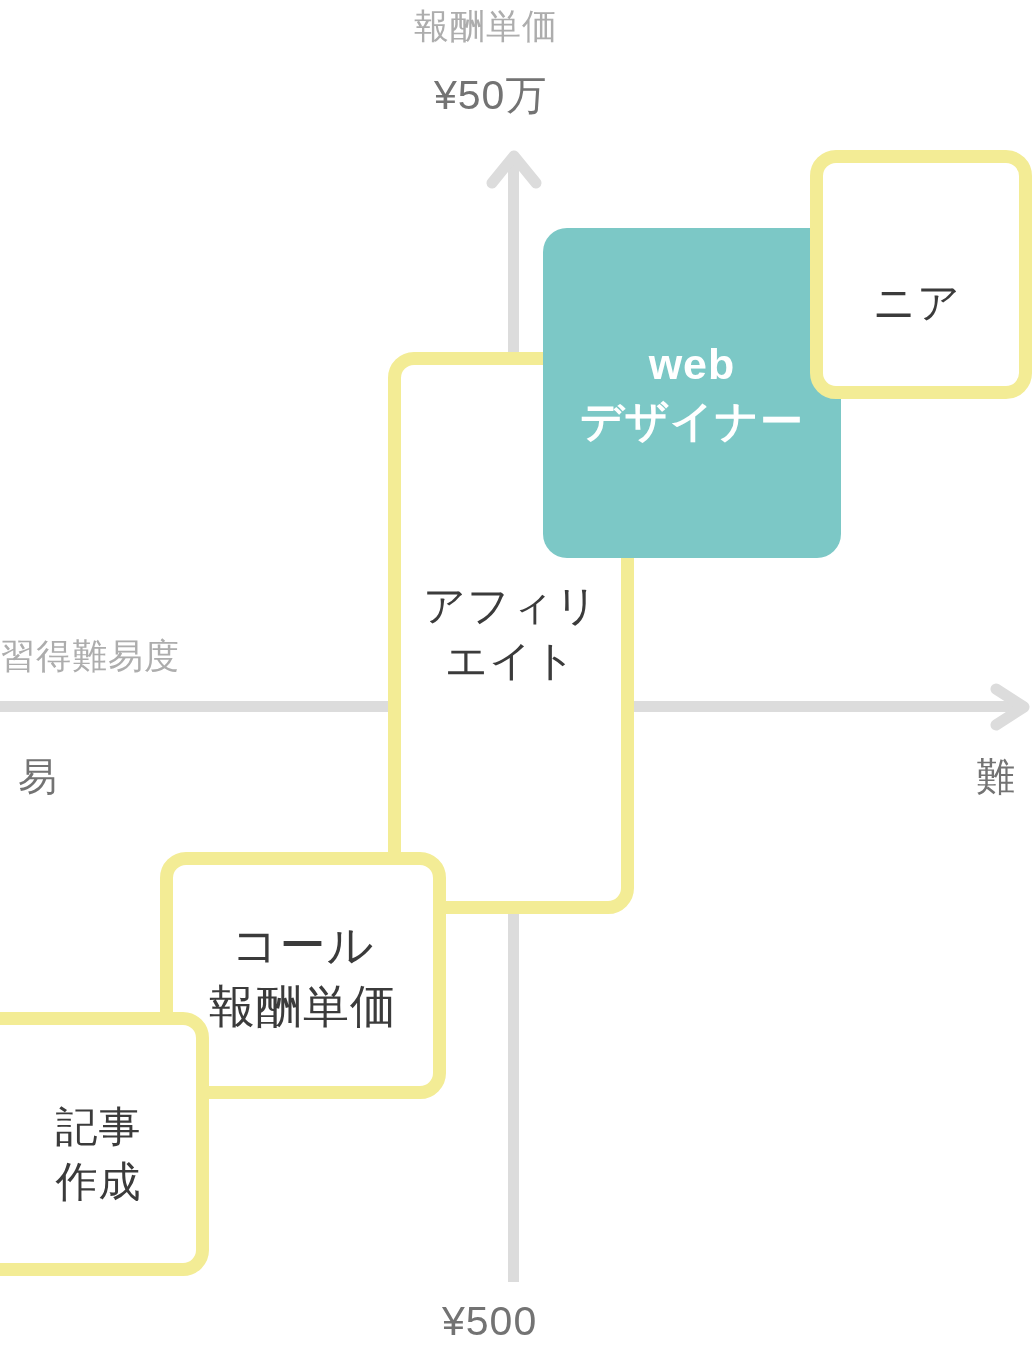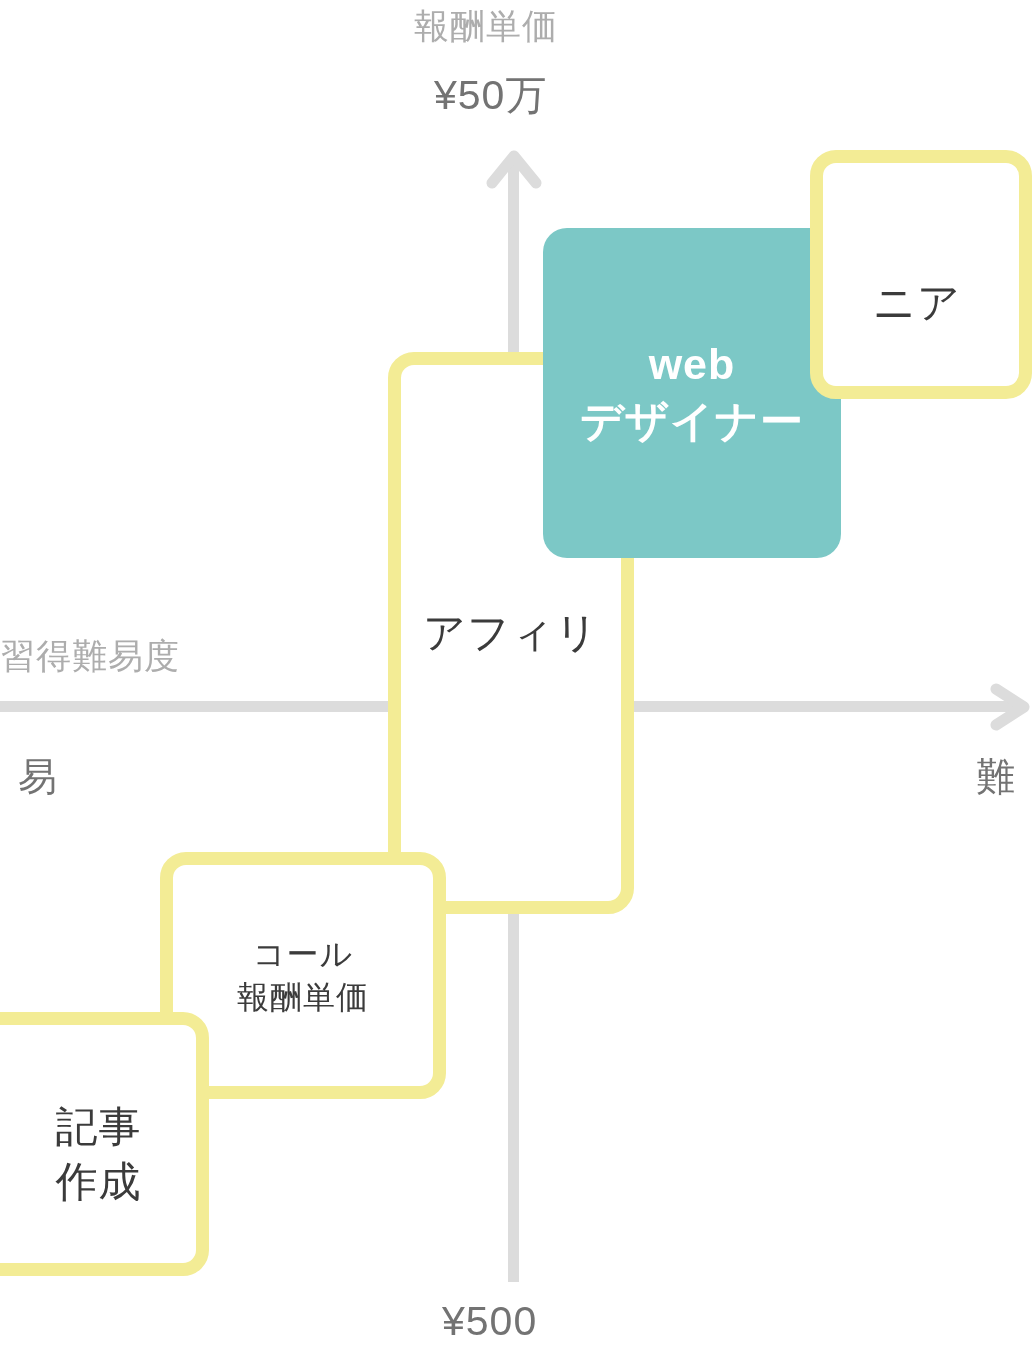--- a/index.html
+++ b/index.html
@@ -135,21 +135,21 @@
   }
   #box-affiliate .txt { font-size: 42px; }
 
   #box-callcenter {
     left: 160px;
     top: 852px;
     width: 286px;
     height: 247px;
     z-index: 3;
   }
-  #box-callcenter .txt { font-size: 32px; }
+  #box-callcenter .txt { font-size: 46px; }
 
   #box-article {
     left: -46px;
     top: 1012px;
     width: 255px;
     height: 264px;
     z-index: 4;
   }
   #box-article .txt { font-size: 42px; padding-left: 34px; margin-top: 20px; }
 
@@ -195,20 +195,21 @@
   <div class="cap cap-dark" id="lbl-y-max">¥50万</div>
   <div class="cap cap-dark" id="lbl-y-min">¥500</div>
 
   <div class="cap cap-muted" id="lbl-x-title">習得難易度</div>
   <div class="cap cap-dark" id="lbl-x-left">易</div>
   <div class="cap cap-dark" id="lbl-x-right">難</div>
 
   <div class="jobbox outline" id="box-affiliate">
     <div class="txt">
       <span>アフィリ</span><br>
+      <span>エイト</span>
     </div>
   </div>
 
   <div class="jobbox outline" id="box-callcenter">
     <div class="txt">
       <span>コール</span><br>
       <span>報酬単価</span>
     </div>
   </div>
 

